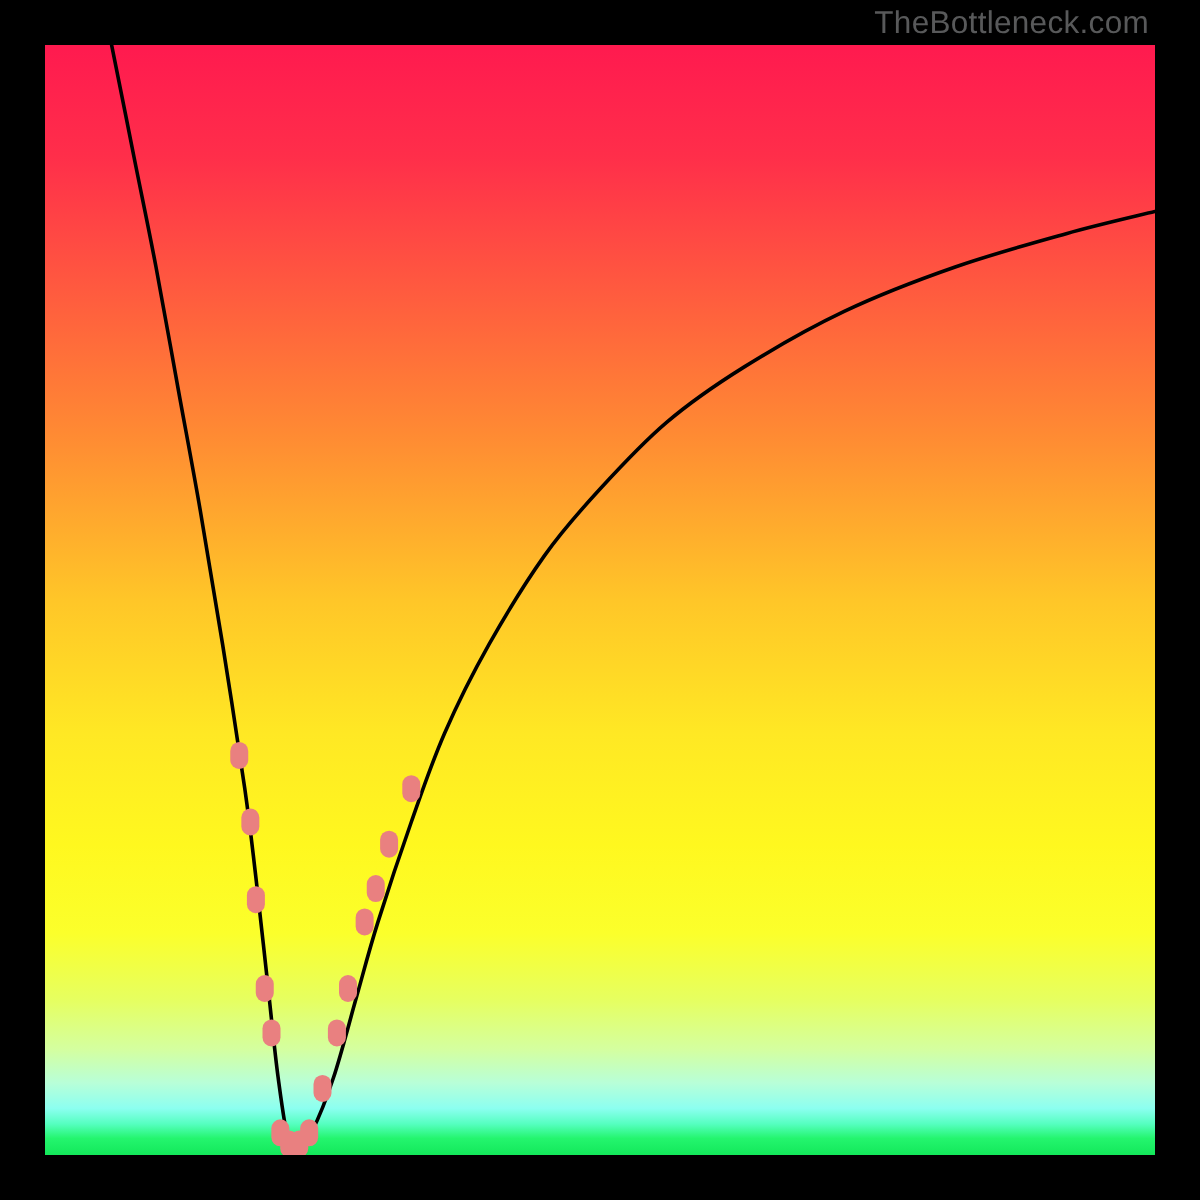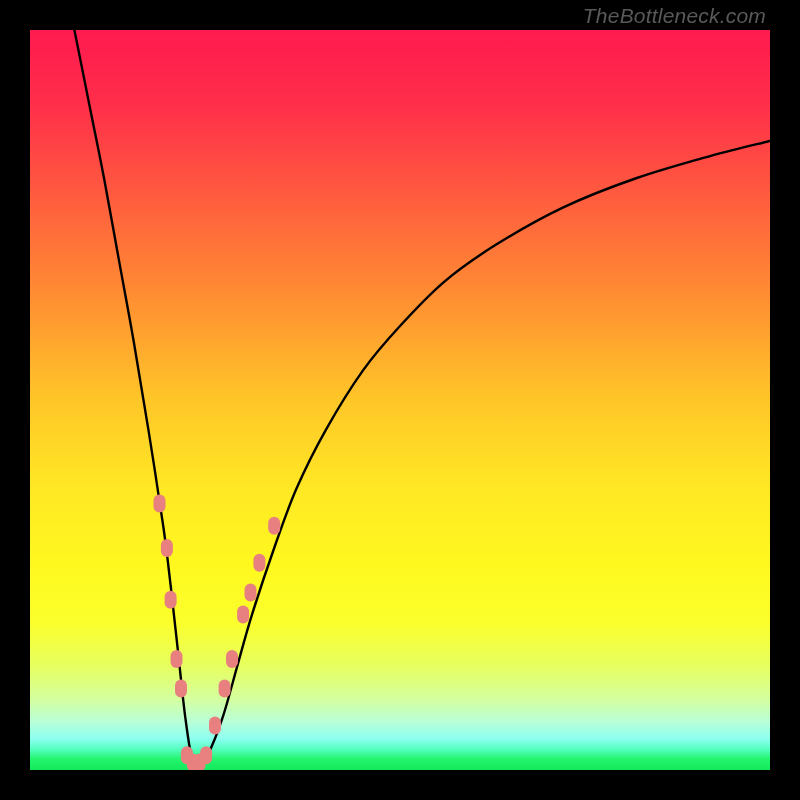--- a/index.html
+++ b/index.html
@@ -9,21 +9,20 @@
     height: 800px;
     overflow: hidden;
     background: #000;
     font-family: Arial, Helvetica, sans-serif;
   }
   .frame {
     position: absolute;
     left: 0; top: 0;
     width: 800px; height: 800px;
     background: #000;
-    font-style: italic;
   }
   .plot {
     position: absolute;
     left: 30px;
     top: 30px;
     width: 740px;
     height: 740px;
     overflow: hidden;
   }
   .gradient {

